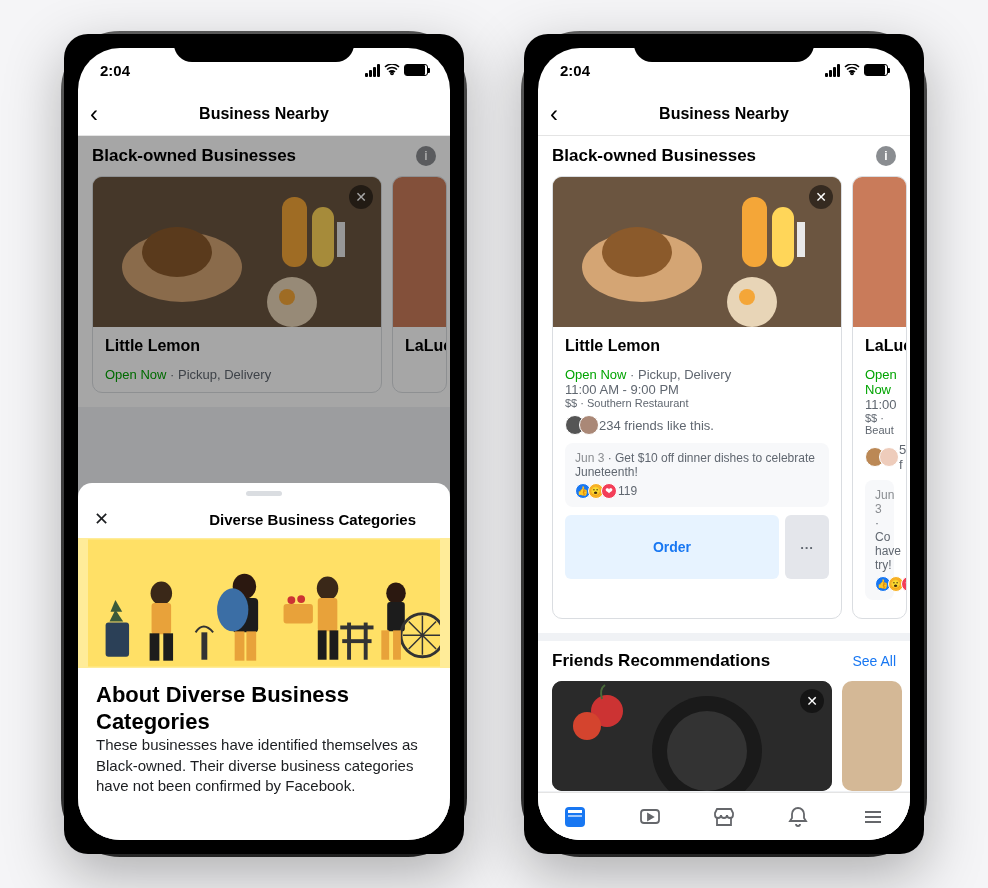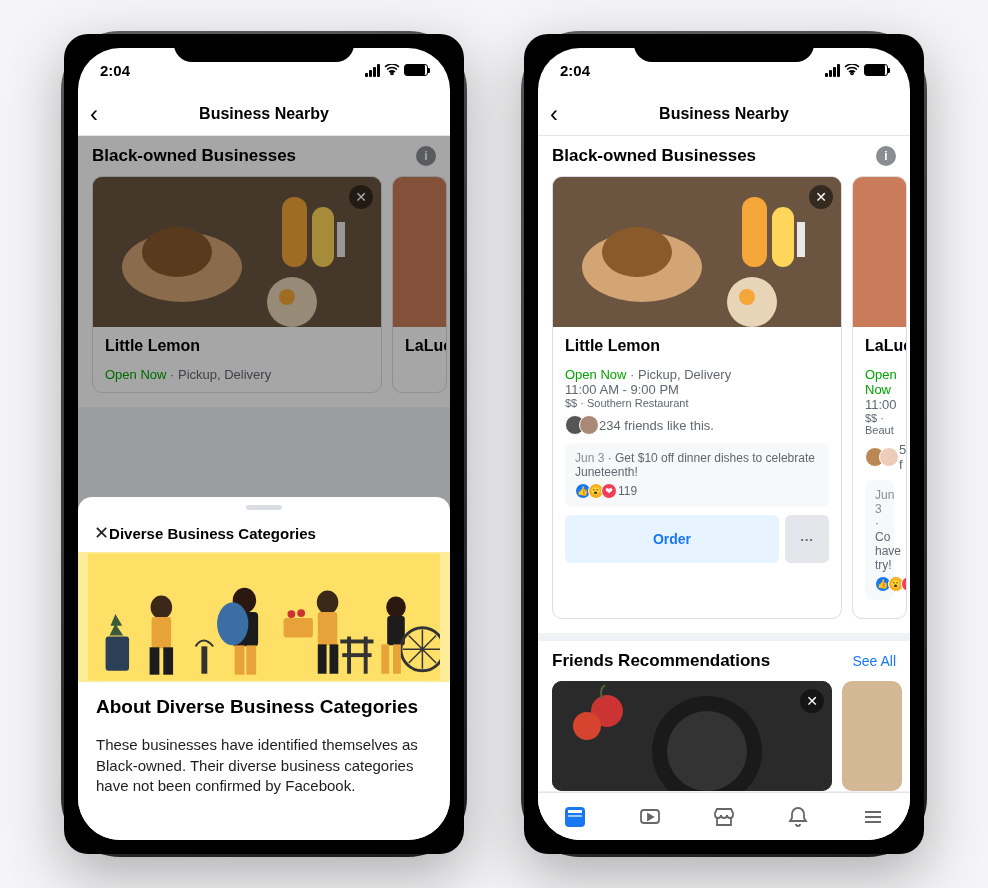--- a/index.html
+++ b/index.html
@@ -31,40 +31,40 @@
 .biz-price{font-size:11px;color:#606770;margin-bottom:6px}
 .biz-social{display:flex;align-items:center;gap:6px;font-size:13px;color:#606770;margin-bottom:8px}
 .avatars{display:flex}
 .avatars span{width:20px;height:20px;border-radius:50%;border:1.5px solid #fff;margin-right:-6px}
 .promo{background:#f7f8fa;border-radius:8px;padding:8px 10px;margin-bottom:8px;font-size:12px;color:#606770}
 .promo .date{color:#8a8d91}
 .reactions{display:flex;align-items:center;gap:4px;margin-top:4px;font-size:12px;color:#606770}
 .react-icons{display:flex}
 .react-icons span{width:16px;height:16px;border-radius:50%;margin-right:-3px;border:1px solid #fff;display:flex;align-items:center;justify-content:center;font-size:9px;color:#fff}
 .card-actions{display:flex;gap:6px}
-.btn-primary{flex:1;background:#e7f3ff;color:#1877f2;border:none;border-radius:6px;padding:16px;font-weight:600;font-size:14px}
+.btn-primary{flex:1;background:#e7f3ff;color:#1877f2;border:none;border-radius:6px;padding:24px;font-weight:600;font-size:14px}
 .btn-more{width:44px;background:#e4e6eb;border:none;border-radius:6px;font-weight:700;color:#606770}
 .friends-sec{margin-top:8px;background:#fff}
 .friends-hdr{display:flex;justify-content:space-between;align-items:center;padding:10px 14px}
 .friends-hdr h2{font-size:17px;font-weight:700}
 .friends-hdr a{color:#1877f2;font-size:14px;font-weight:500;text-decoration:none}
 .rec-row{display:flex;gap:10px;padding:0 14px}
 .rec-card{min-width:280px;height:110px;border-radius:10px;background:#333;position:relative;overflow:hidden}
 .bottom-tabs{position:absolute;bottom:0;left:0;right:0;height:48px;background:#fff;border-top:1px solid #e4e4e4;display:flex;justify-content:space-around;align-items:center}
 .tab{width:28px;height:28px;display:flex;align-items:center;justify-content:center;color:#65676b}
 .tab.active{color:#1877f2}
 .dim{position:absolute;inset:0;background:rgba(0,0,0,.35);z-index:10}
 .sheet{position:absolute;bottom:0;left:0;right:0;background:#fff;border-radius:14px 14px 0 0;z-index:20;padding-bottom:30px}
 .sheet-grab{width:36px;height:5px;background:#dadde1;border-radius:3px;margin:8px auto 4px}
 .sheet-hdr{display:flex;align-items:center;padding:8px 16px}
 .sheet-hdr .x{font-size:18px;color:#1c1e21}
-.sheet-hdr .t{flex:1;text-align:left;font-weight:700;font-size:15px;margin-right:18px}
+.sheet-hdr .t{flex:1;text-align:right;font-weight:700;font-size:15px;margin-right:18px}
 .sheet-illus{height:130px;background:#ffec99;display:flex;align-items:flex-end;justify-content:space-around;padding:0 10px}
 .sheet-body{padding:14px 18px}
-.sheet-body h3{font-size:19px;font-weight:700;margin-bottom:16px;line-height:1.2}
+.sheet-body h3{font-size:22px;font-weight:700;margin-bottom:0;line-height:1.2}
 .sheet-body p{font-size:15px;color:#1c1e21;line-height:1.35}
 .phone-a .content-inner{position:absolute;inset:0}
 .signal-bars{display:inline-flex;align-items:flex-end;gap:1px}
 .signal-bars span{width:3px;background:#000;border-radius:1px}
 .signal-bars span:nth-child(1){height:4px}.signal-bars span:nth-child(2){height:7px}.signal-bars span:nth-child(3){height:10px}.signal-bars span:nth-child(4){height:13px}
 .battery{width:24px;height:12px;border:1px solid #000;border-radius:3px;position:relative}
 .battery::after{content:"";position:absolute;right:-3px;top:3px;width:2px;height:5px;background:#000;border-radius:0 1px 1px 0}
 .battery span{display:block;height:100%;width:90%;background:#000;border-radius:1px}
 </style>
 </head>

